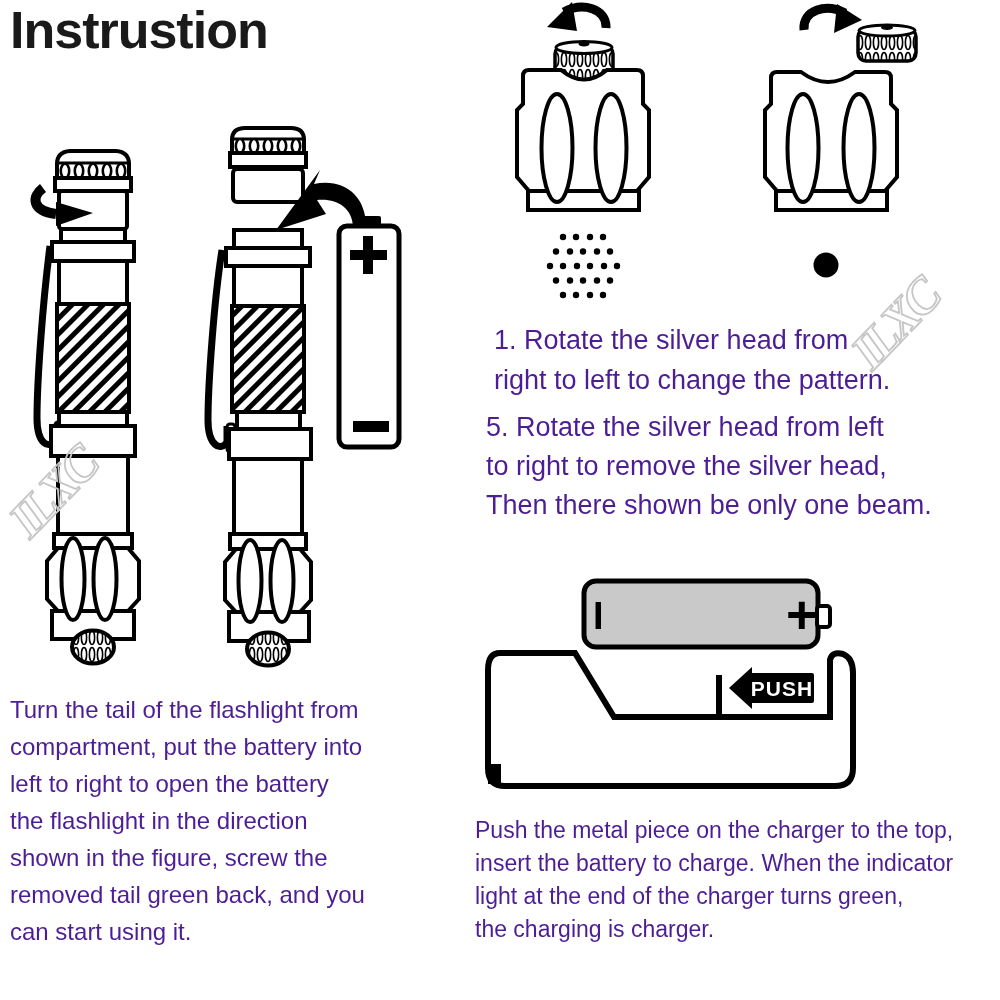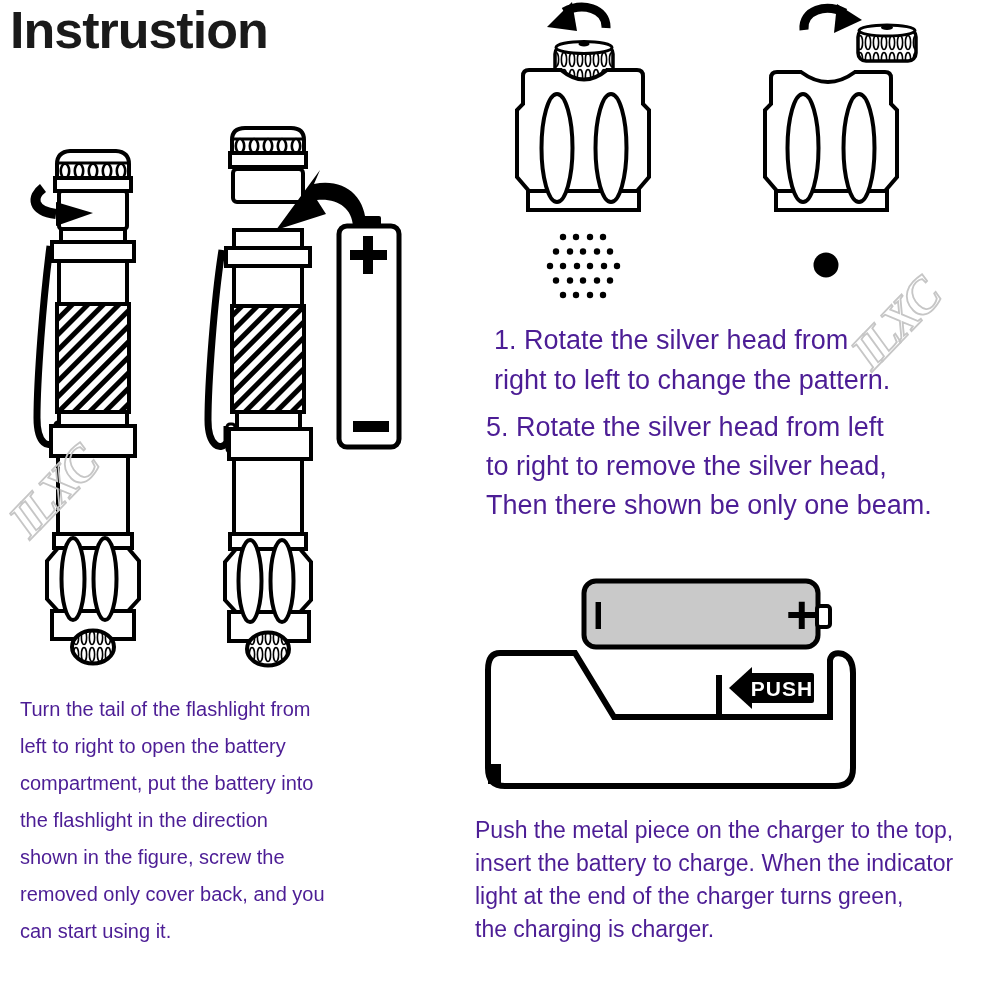--- a/index.html
+++ b/index.html
@@ -5,21 +5,21 @@
   html,body{margin:0;padding:0;background:#fff;}
   #page{position:relative;width:1000px;height:1000px;background:#fff;overflow:hidden;
         font-family:"Liberation Sans","DejaVu Sans",sans-serif;color:#111;}
   #art{position:absolute;left:0;top:0;}
   .title{position:absolute;left:10px;top:0px;font-size:52px;font-weight:bold;
          letter-spacing:-1px;color:#1a1a1a;}
   .tblock{position:absolute;color:#4c1d95;}
   .tblock div{white-space:nowrap;}
   #step1{left:494px;top:320px;font-size:27px;line-height:40px;}
   #step2{left:486px;top:408px;font-size:27px;line-height:39px;}
-  #para-left{left:20px;top:691px;font-size:20px;line-height:37px;}
+  #para-left{left:10px;top:691px;font-size:24px;line-height:37px;}
   #para-right{left:475px;top:814px;font-size:23px;line-height:33px;}
   .ink{fill:#fff;stroke:#000;}
   .inkline{fill:none;stroke:#000;}
   .solid{fill:#000;stroke:none;}
   .wm{font-family:"Liberation Serif","DejaVu Serif",serif;font-style:italic;font-weight:bold;
       font-size:50px;letter-spacing:-4px;fill:none;stroke:#c6c6c6;stroke-width:1.8px;}
   svg text.sym{font-family:"Liberation Sans","DejaVu Sans",sans-serif;font-weight:bold;fill:#000;}
   svg text.pushtxt{font-family:"Liberation Sans","DejaVu Sans",sans-serif;font-weight:bold;
       fill:#fff;font-size:21px;letter-spacing:1px;}
 </style>
@@ -218,25 +218,25 @@
 </div>
 
 <div id="step2" class="tblock">
   <div>5. Rotate the silver head from left</div>
   <div>to right to remove the silver head,</div>
   <div>Then there shown be only one beam.</div>
 </div>
 
 <div id="para-left" class="tblock">
   <div>Turn the tail of the flashlight from</div>
+  <div>compartment, put the battery into</div>
   <div>left to right to open the battery</div>
-  <div>compartment, put the battery into</div>
   <div>the flashlight in the direction</div>
   <div>shown in the figure, screw the</div>
-  <div>removed only cover back, and you</div>
+  <div>removed tail green back, and you</div>
   <div>can start using it.</div>
 </div>
 
 <div id="para-right" class="tblock">
   <div>Push the metal piece on the charger to the top,</div>
   <div>insert the battery to charge. When the indicator</div>
   <div>light at the end of the charger turns green,</div>
   <div>the charging is charger.</div>
 </div>
 

